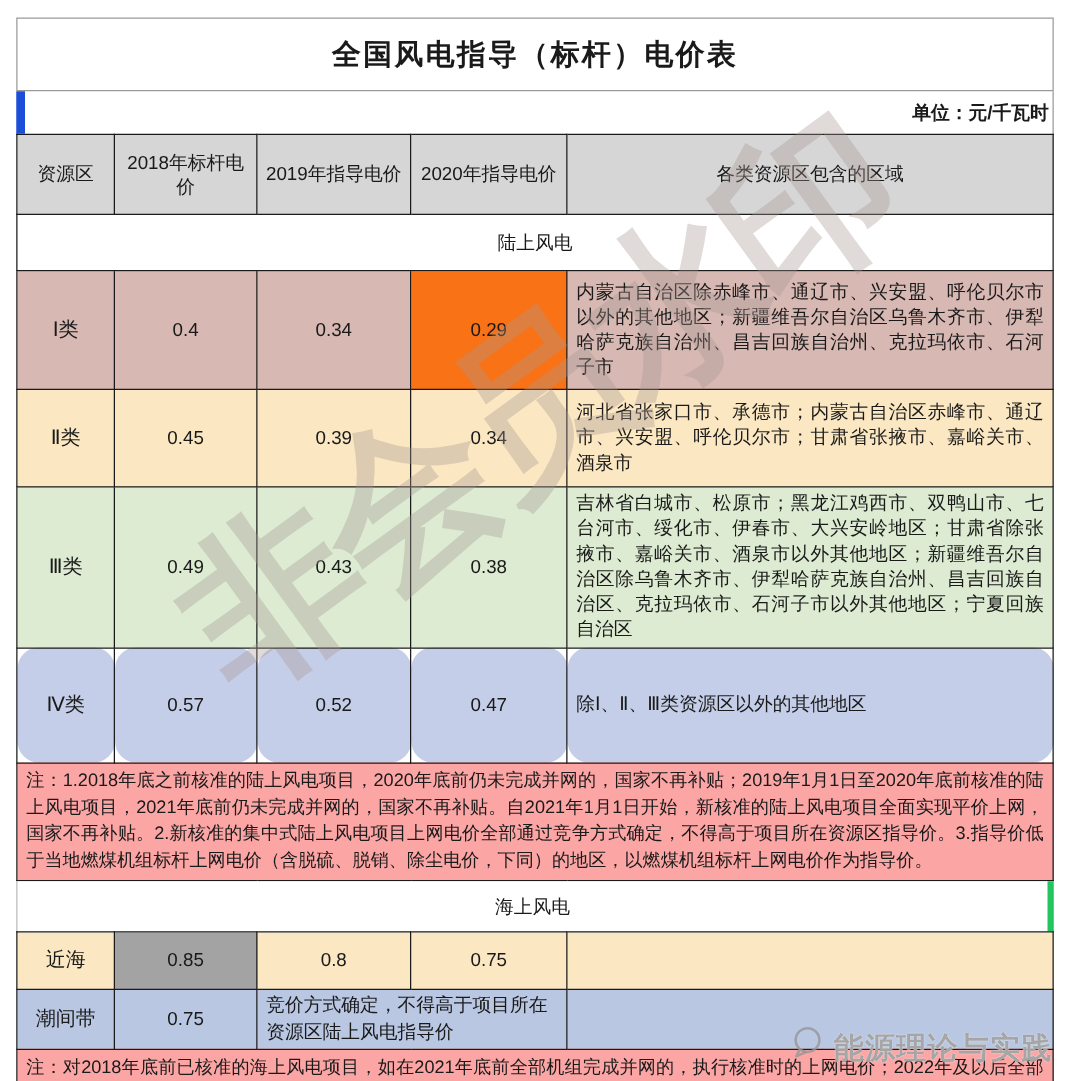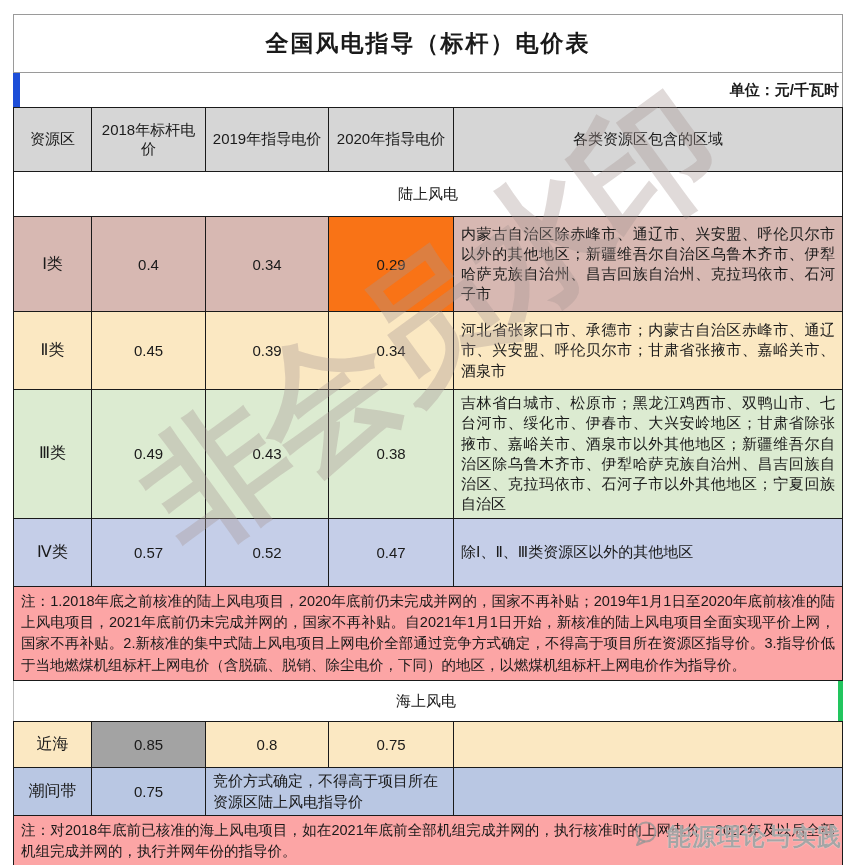--- a/index.html
+++ b/index.html
@@ -36,21 +36,21 @@
   td.note {
     text-align: justify; font-size: 14.5px; line-height: 1.48; padding: 4px 7px;
     background: #fca5a5;
   }
   .hdr td { background: #d6d6d6; height: 64px; font-size: 15px; }
   .band-row td { background: #fff; height: 45px; font-size: 15px; }
   .zone-cell { font-size: 16px; }
   tr.r1 td { height: 95px; }
   tr.r2 td { height: 78px; }
   tr.r3 td { height: 99px; }
-  tr.r4 td { height: 68px; }
+  tr.r4 td { height: 92px; border-radius: 17px; }
   tr.note-row td { height: 91px; }
   tr.sea1 td { height: 46px; }
   tr.sea2 td { height: 43px; }
   tr.note2-row td { height: 52px; }
   td.merged-txt { text-align: left; padding: 3px 7px; line-height: 1.35; }
 
   
   .sea-band {
     height: 40px; border-left: 1px solid #bbb; border-right: 5px solid #22c55e;
     display: flex; align-items: center; justify-content: center;

